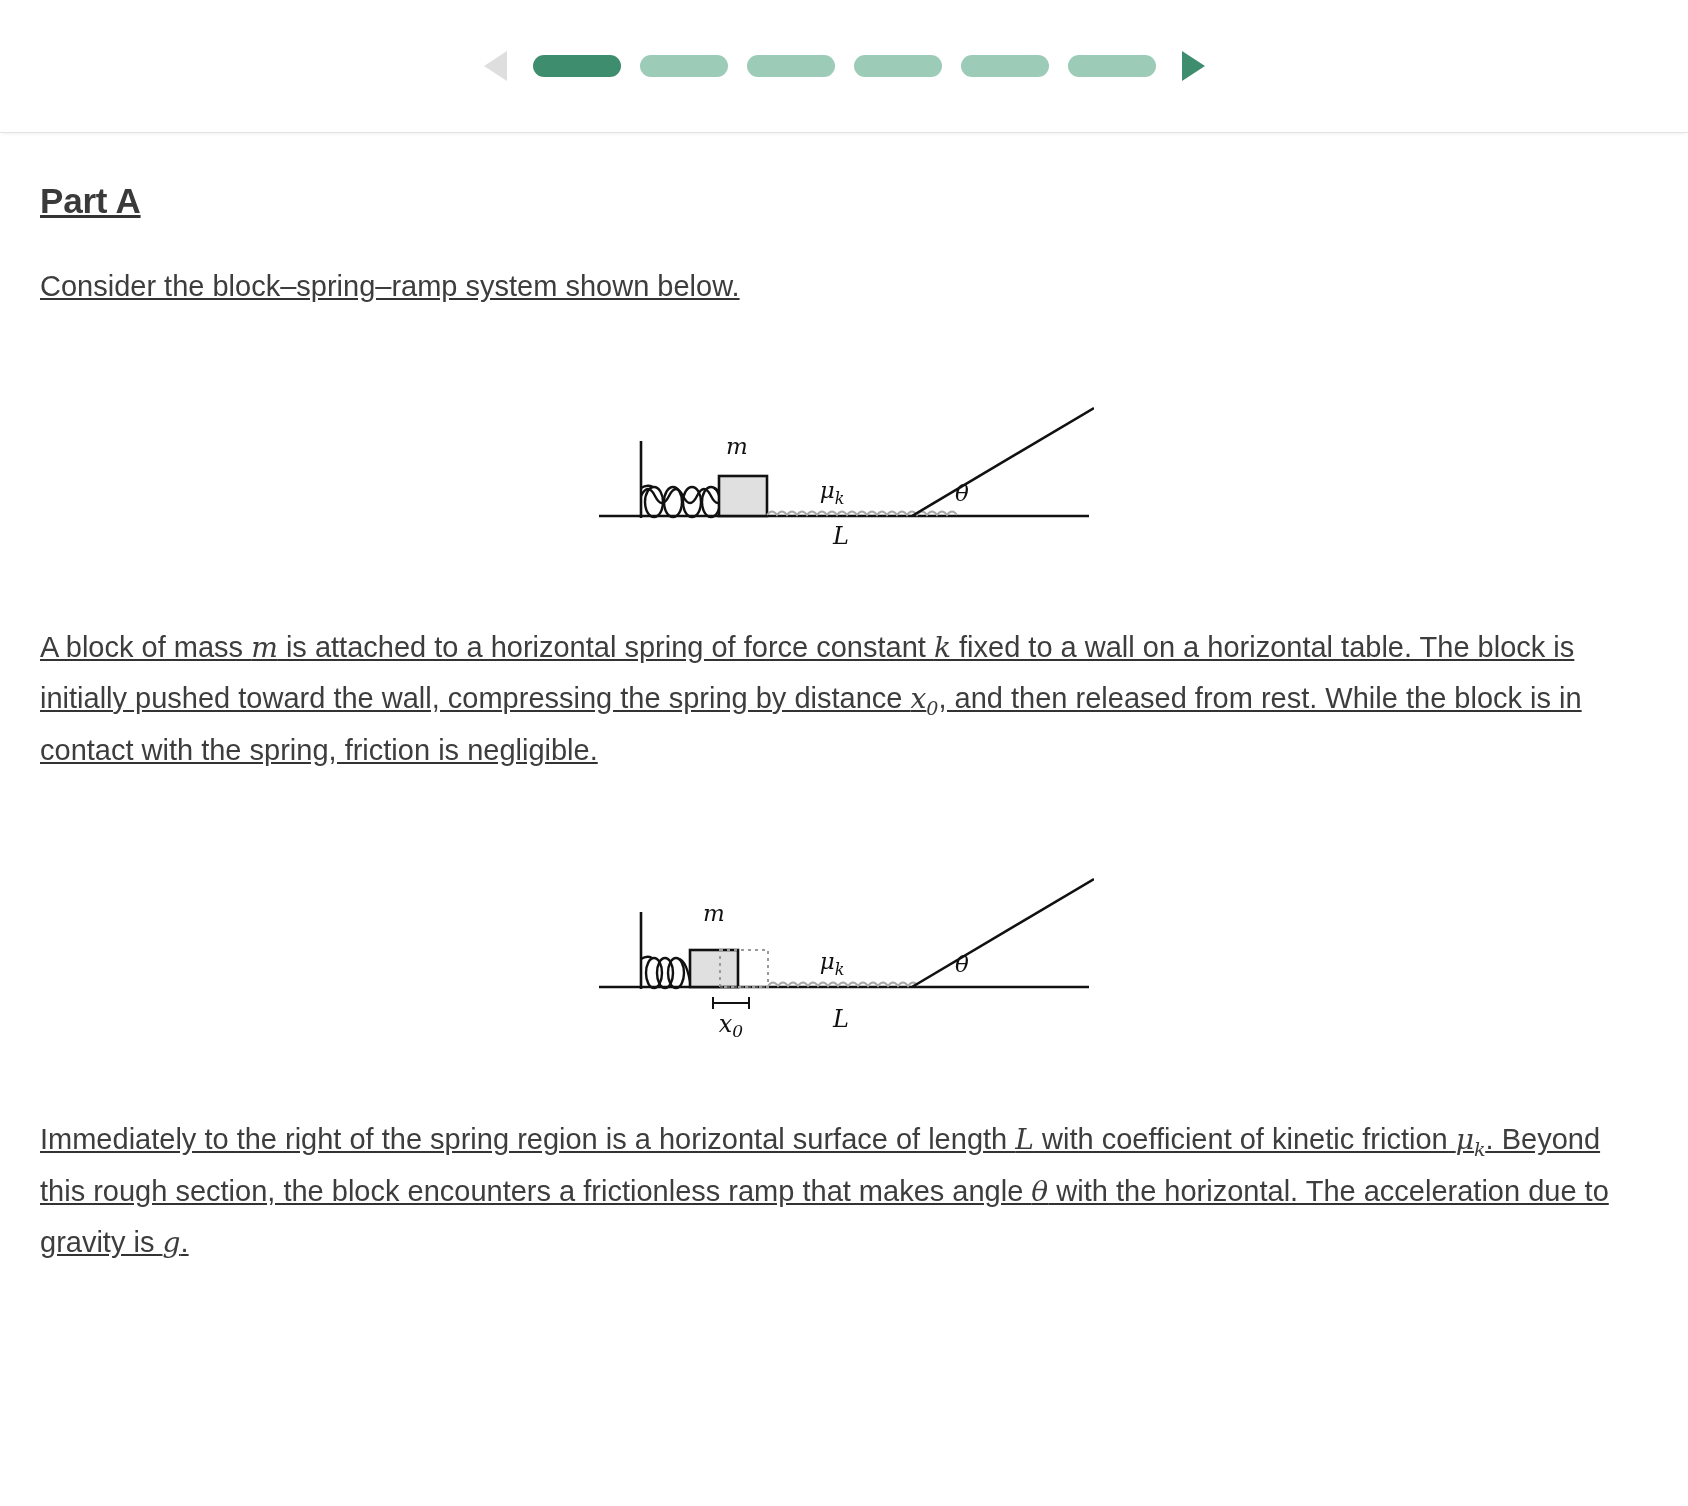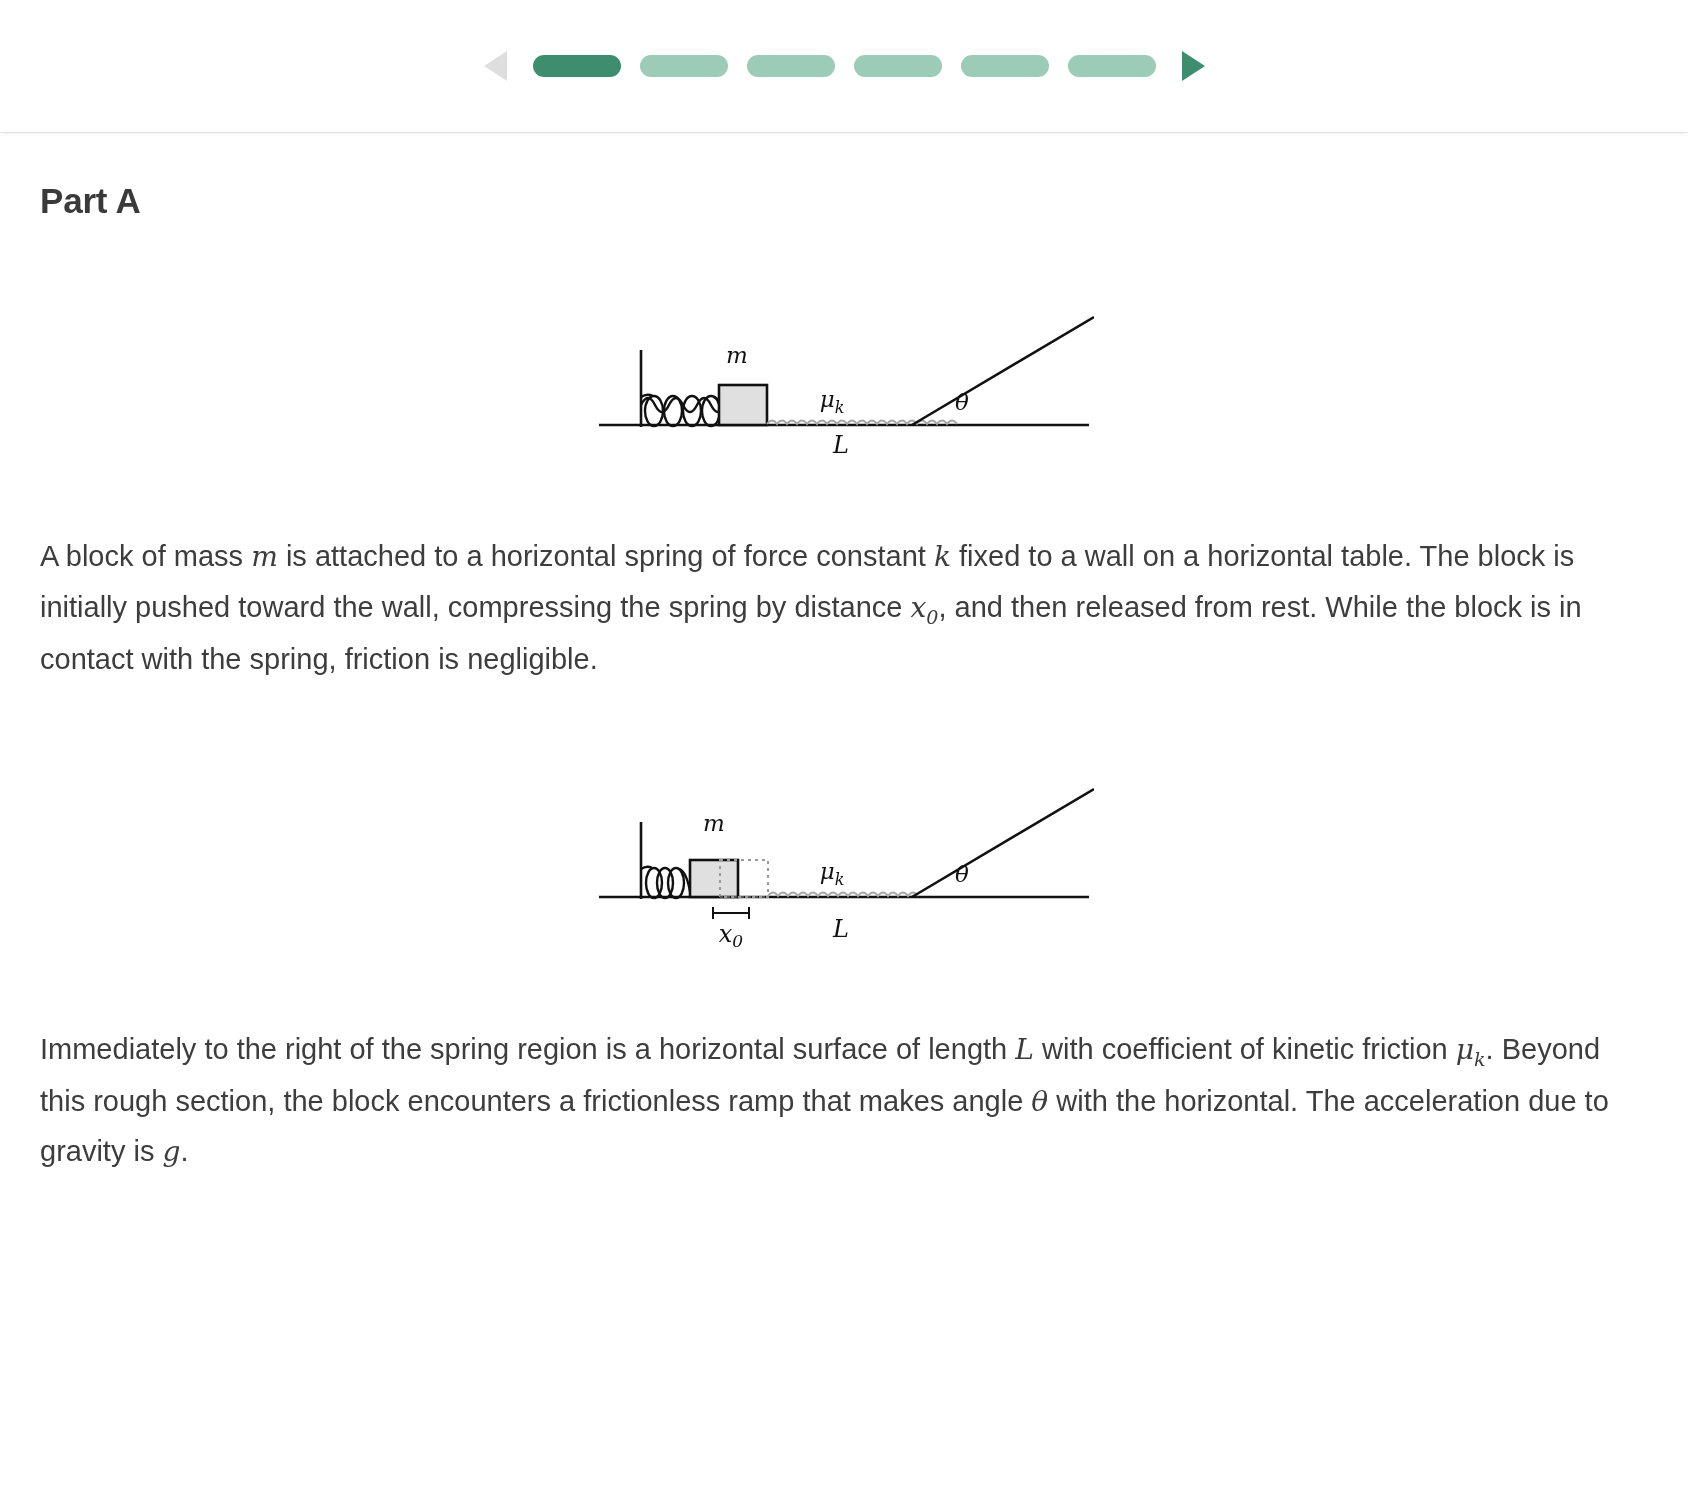--- a/index.html
+++ b/index.html
@@ -55,20 +55,21 @@
     cursor: pointer;
   }
   .pill.active {
     background: #3f8d6f;
   }
 
   
   .content {
     padding: 36px 40px 0 40px;
     box-sizing: border-box;
+    text-decoration: underline;
   }
   .part-title {
     font-size: 35px;
     font-weight: bold;
     color: #3a3a3a;
     margin: 12px 0 40px 0;
     letter-spacing: -0.2px;
   }
   .para {
     font-size: 29px;
@@ -118,20 +119,21 @@
     <div class="pill"></div>
     <div class="pill"></div>
     <div class="nav-arrow next"></div>
   </div>
 </div>
 
 <div class="content">
 
   <h1 class="part-title">Part A</h1>
 
+  <p class="para lead">Consider the block–spring–ramp system shown below.</p>
 
   <div class="figure fig-one">
     <svg width="500" height="180" viewBox="0 0 500 180">
 
       <line x1="5" y1="140" x2="495" y2="140" stroke="#111" stroke-width="2.6"></line>
 
       <line x1="47" y1="65" x2="47" y2="142" stroke="#111" stroke-width="2.6"></line>
 
       <path d="M47 120 q 7 -14 14 0 q 7 14 14 0 q 7 -14 14 0 q 7 14 14 0 q 7 -14 14 0 q 7 14 14 0 q 7 -14 14 0" fill="none" stroke="#111" stroke-width="2.4" transform="translate(0,0)"></path>
       <ellipse cx="60" cy="126" rx="9" ry="15" fill="none" stroke="#111" stroke-width="2.4"></ellipse>

